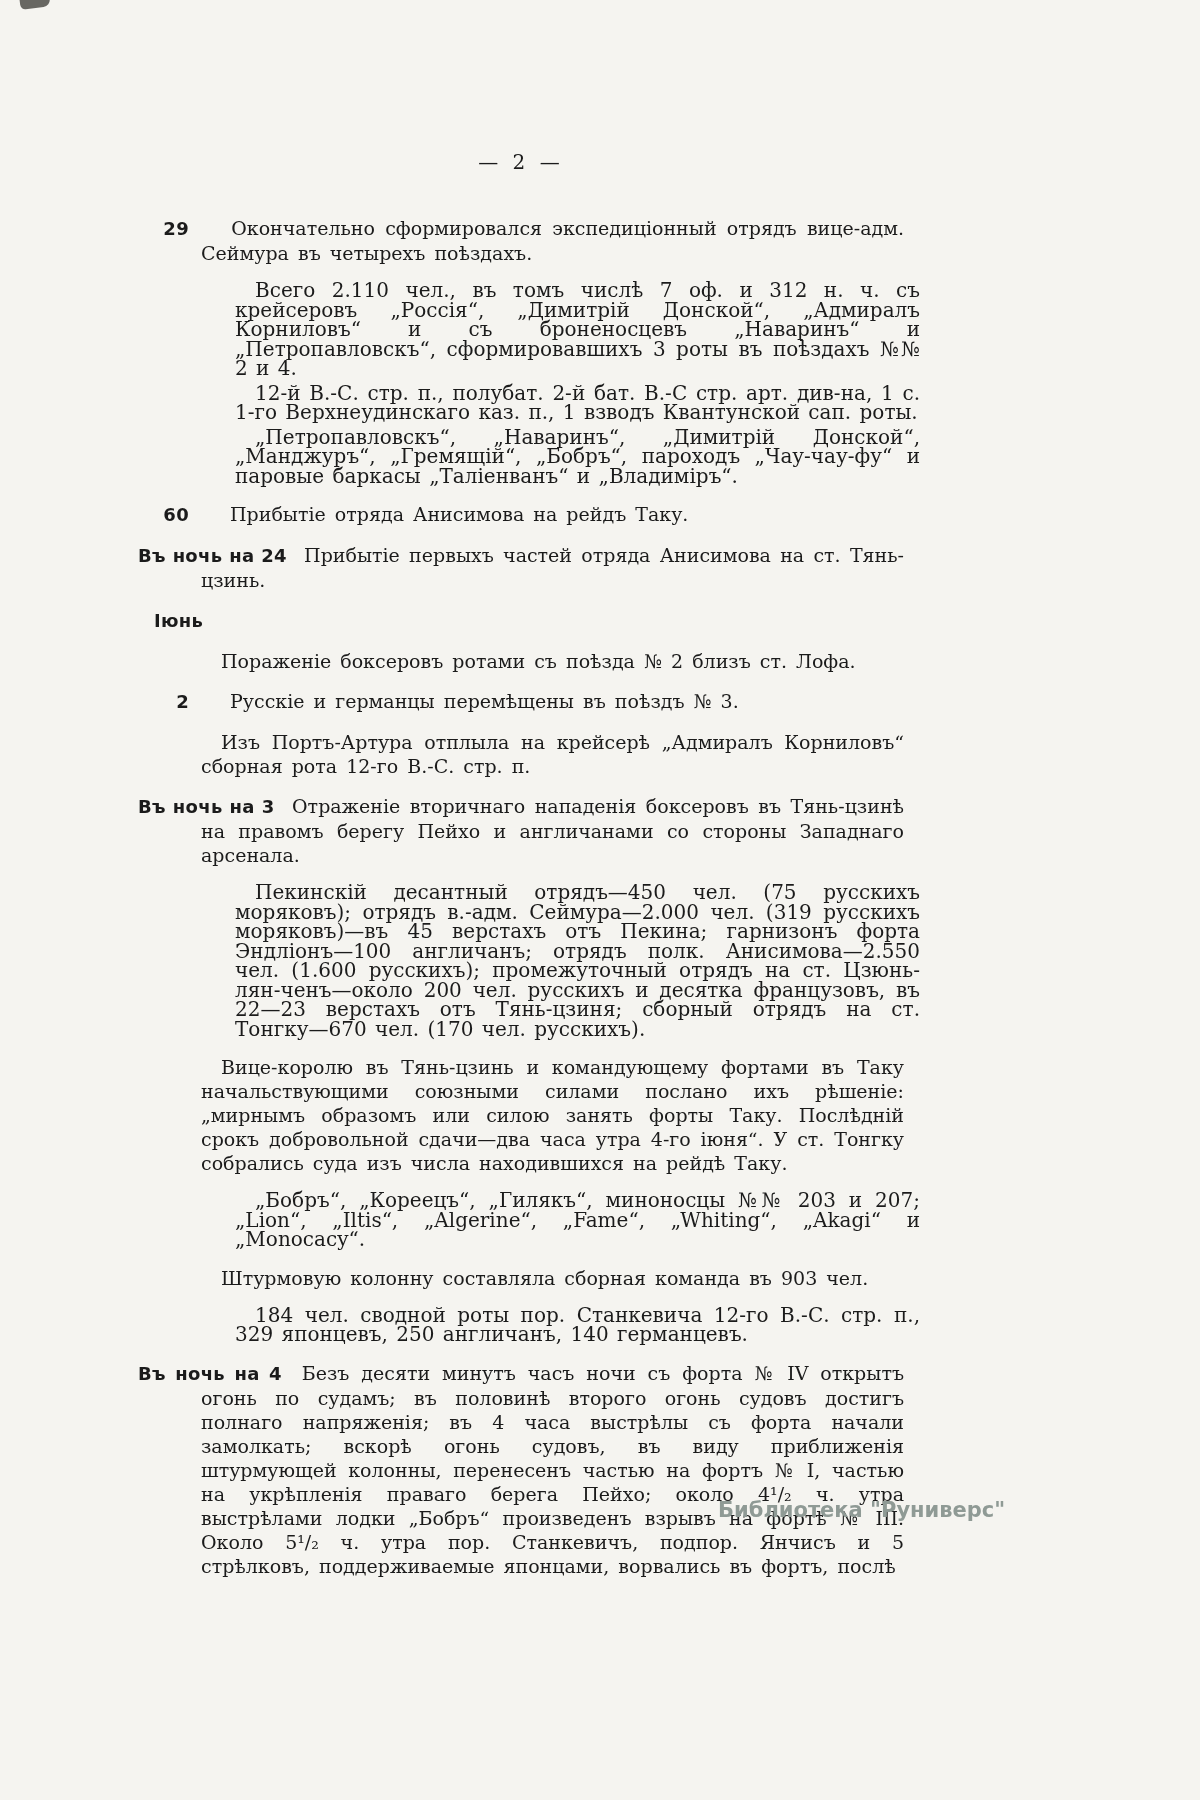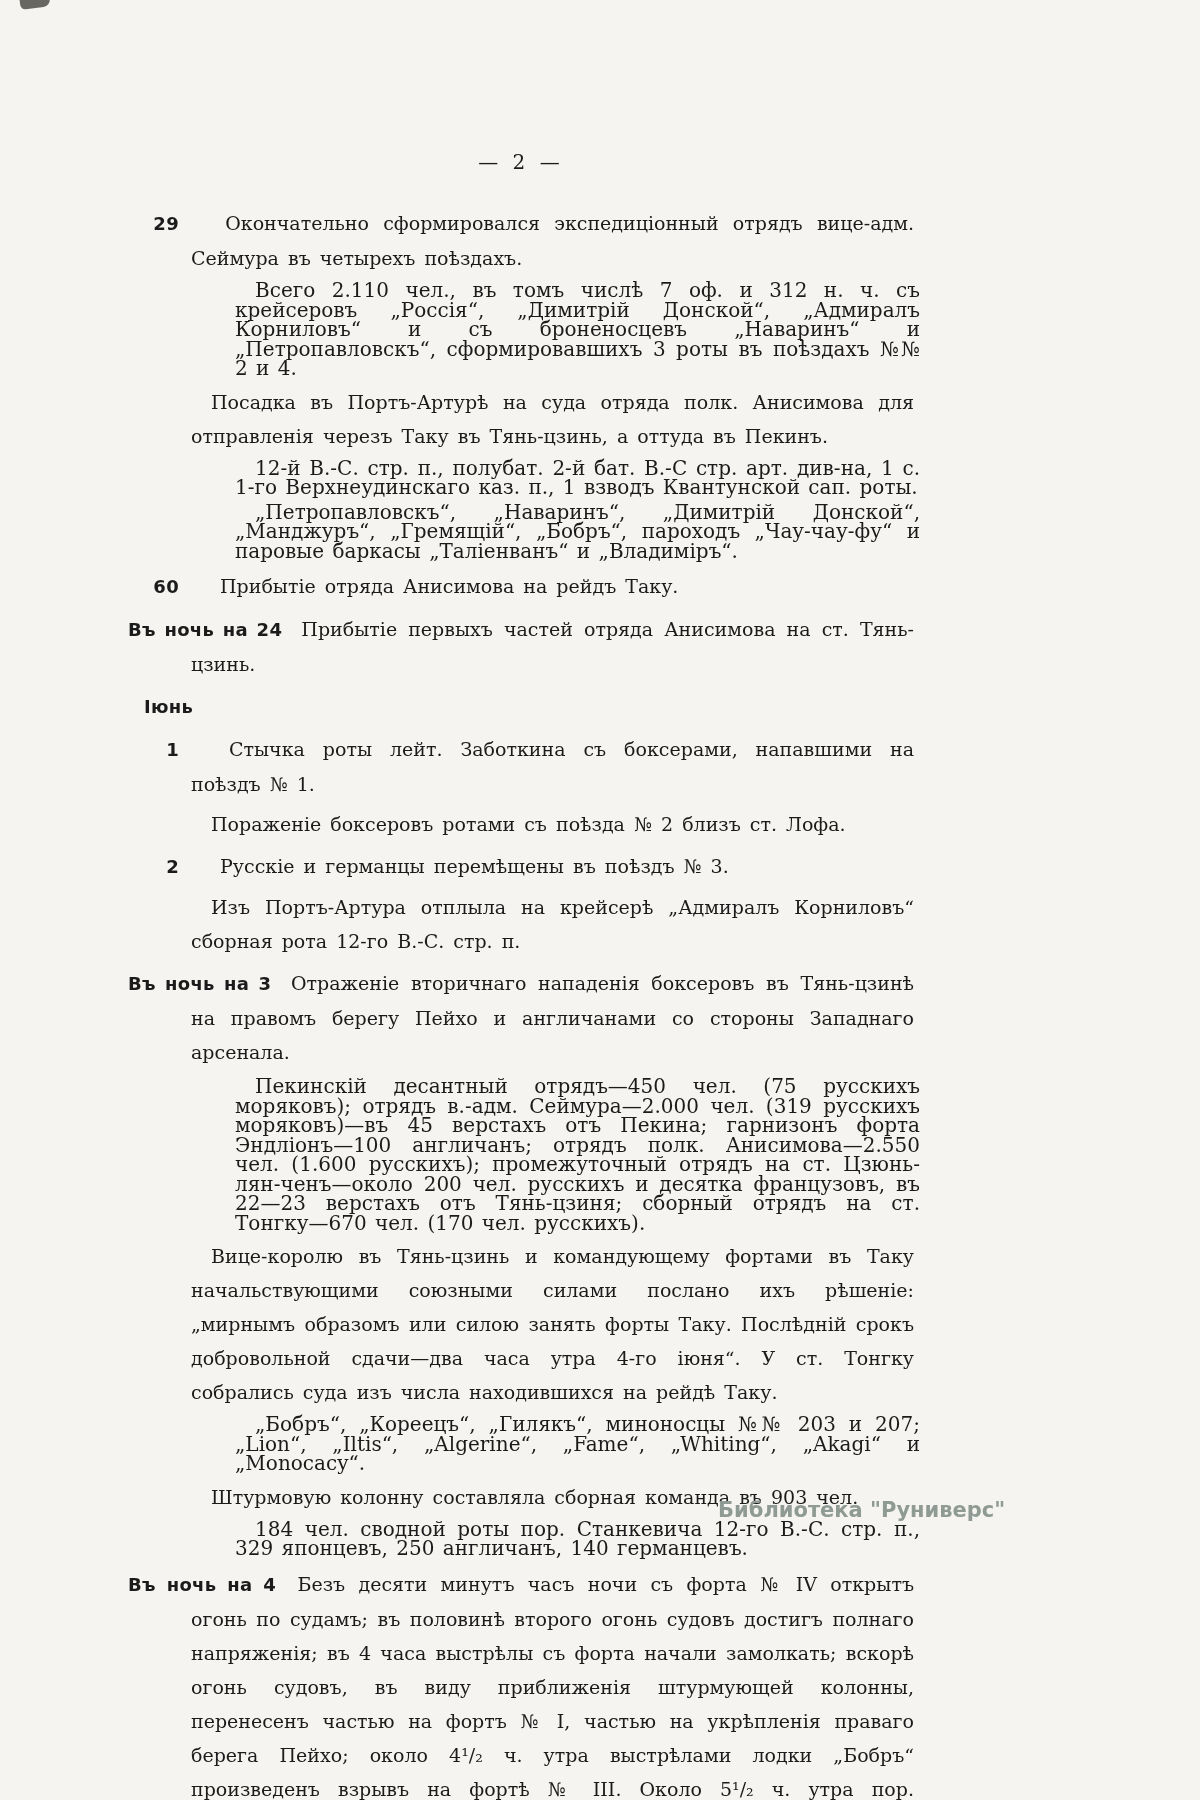--- a/index.html
+++ b/index.html
@@ -28,23 +28,23 @@
     text-align: center;
     font-size: 20px;
     letter-spacing: 4px;
   }
   .content {
     position: absolute; left: 185px; top: 200px; width: 735px;
   }
   .entry { margin-top: 8px; }
   .entry:first-child { margin-top: 0; }
   .para {
-    margin: 6px;
+    margin: 16px;
     font-size: 19px;
-    line-height: 34px;
+    line-height: 24px;
     text-align: justify;
     text-indent: 20px;
     word-spacing: 3px;
   }
   .para + .para { margin-top: 2px; }
   .para.first { text-indent: -63px; }
   .small-para {
     margin: 5px 0 5px 50px;
     font-size: 20px;
     line-height: 19.5px;
@@ -80,35 +80,33 @@
 </head>
 <body>
 
 <div class="page">
   <div class="corner-mark"></div>
   <div class="pageno">—   2   —</div>
   <div class="content">
       <div class="entry">
         <p class="para first"><span class="date-label num">29</span> Окончательно сформировался экспедиціонный отрядъ вице-адм. Сеймура въ четырехъ поѣздахъ.</p>
         <p class="small-para">Всего 2.110 чел., въ томъ числѣ 7 оф. и 312 н. ч. съ крейсеровъ „Россія“, „Димитрій Донской“, „Адмиралъ Корниловъ“ и съ броненосцевъ „Наваринъ“ и „Петропавловскъ“, сформировавшихъ 3 роты въ поѣздахъ №№ 2 и 4.</p>
-        <p class="para">Посадка въ Портъ-Артурѣ на суда отряда полк. Анисимова для отправленія черезъ Таку въ Тянь-цзинь, а оттуда въ Пекинъ.</p>
         <p class="small-para">12-й В.-С. стр. п., полубат. 2-й бат. В.-С стр. арт. див-на, 1 с. 1-го Верхнеудинскаго каз. п., 1 взводъ Квантунской сап. роты.</p>
         <p class="small-para">„Петропавловскъ“, „Наваринъ“, „Димитрій Донской“, „Манджуръ“, „Гремящій“, „Бобръ“, пароходъ „Чау-чау-фу“ и паровые баркасы „Таліенванъ“ и „Владиміръ“.</p>
       </div>
       <div class="entry">
         <p class="para first"><span class="date-label num">60</span> Прибытіе отряда Анисимова на рейдъ Таку.</p>
       </div>
       <div class="entry">
         <p class="para first"><span class="date-label text">Въ ночь на 24</span> Прибытіе первыхъ частей отряда Анисимова на ст. Тянь-цзинь.</p>
       </div>
       <div class="entry">
         <p class="para first"><span class="date-label month">Іюнь</span></p>
       </div>
       <div class="entry">
-        <p class="para first"><span class="date-label num">1</span> Стычка роты лейт. Заботкина съ боксерами, напавшими на поѣздъ № 1.</p>
         <p class="para">Пораженіе боксеровъ ротами съ поѣзда № 2 близъ ст. Лофа.</p>
       </div>
       <div class="entry">
         <p class="para first"><span class="date-label num">2</span> Русскіе и германцы перемѣщены въ поѣздъ № 3.</p>
         <p class="para">Изъ Портъ-Артура отплыла на крейсерѣ „Адмиралъ Корниловъ“ сборная рота 12-го В.-С. стр. п.</p>
       </div>
       <div class="entry">
         <p class="para first"><span class="date-label text">Въ ночь на 3</span> Отраженіе вторичнаго нападенія боксеровъ въ Тянь-цзинѣ на правомъ берегу Пейхо и англичанами со стороны Западнаго арсенала.</p>
       </div>
       <div class="entry">

